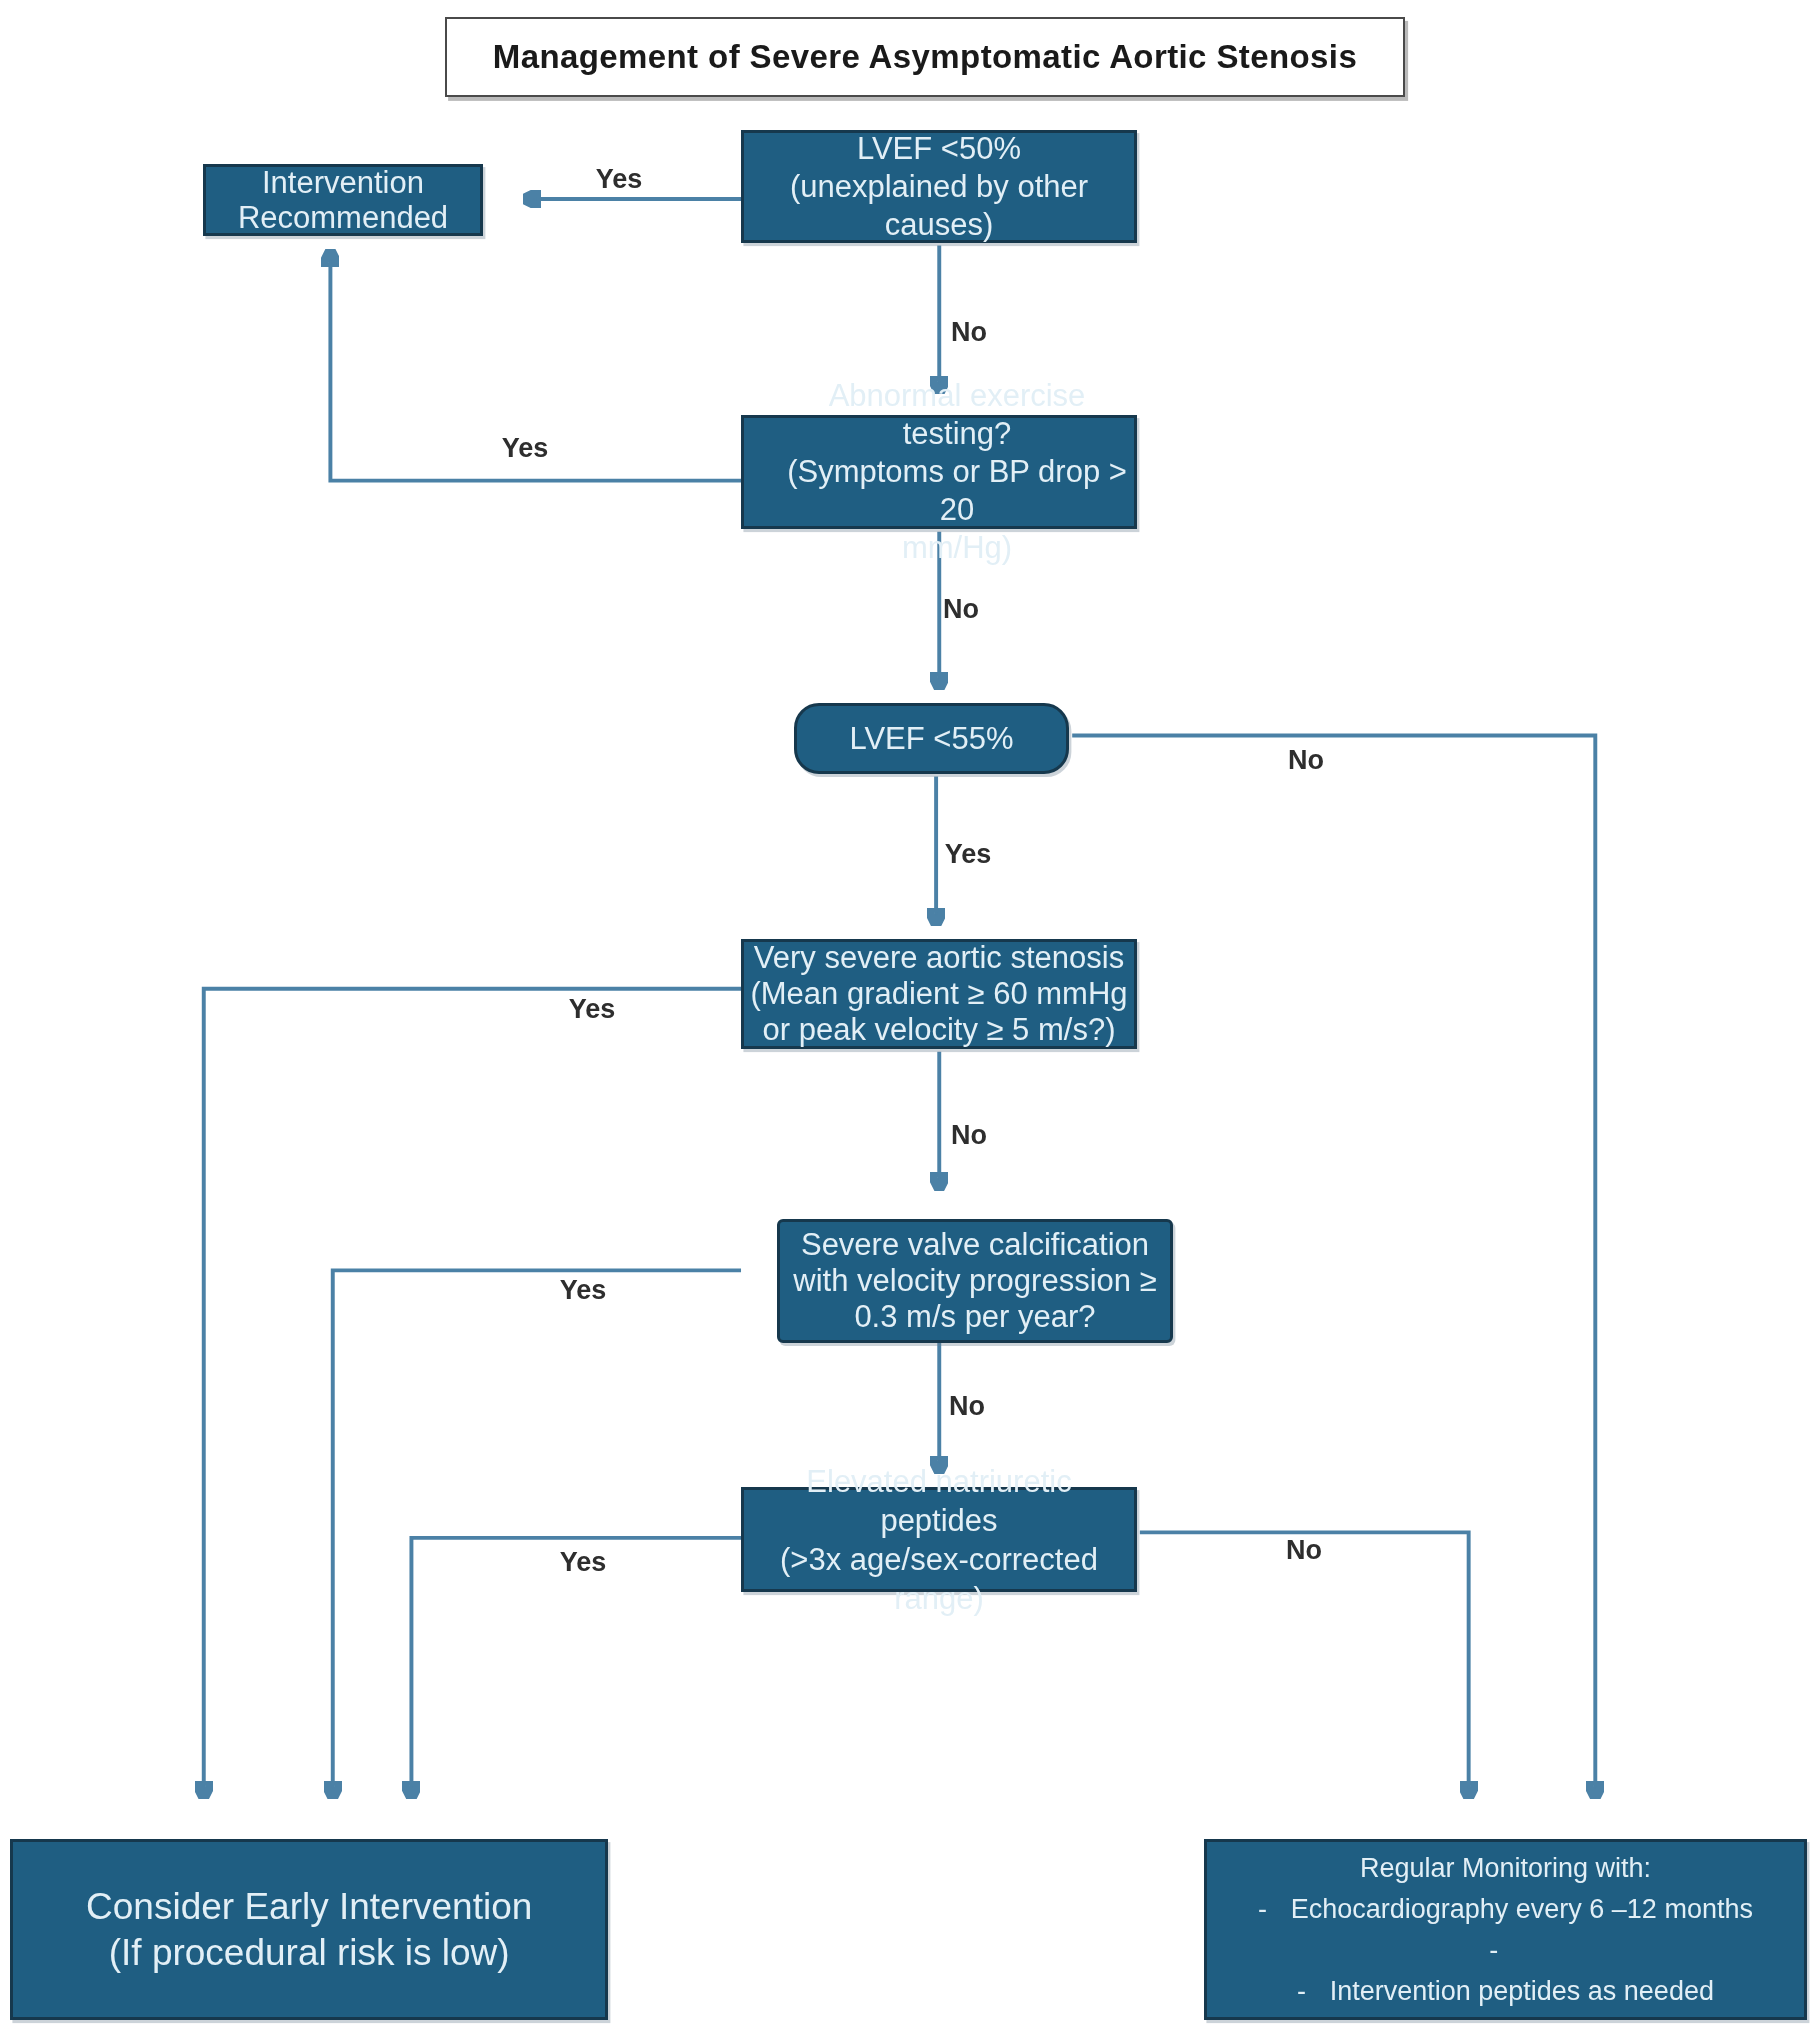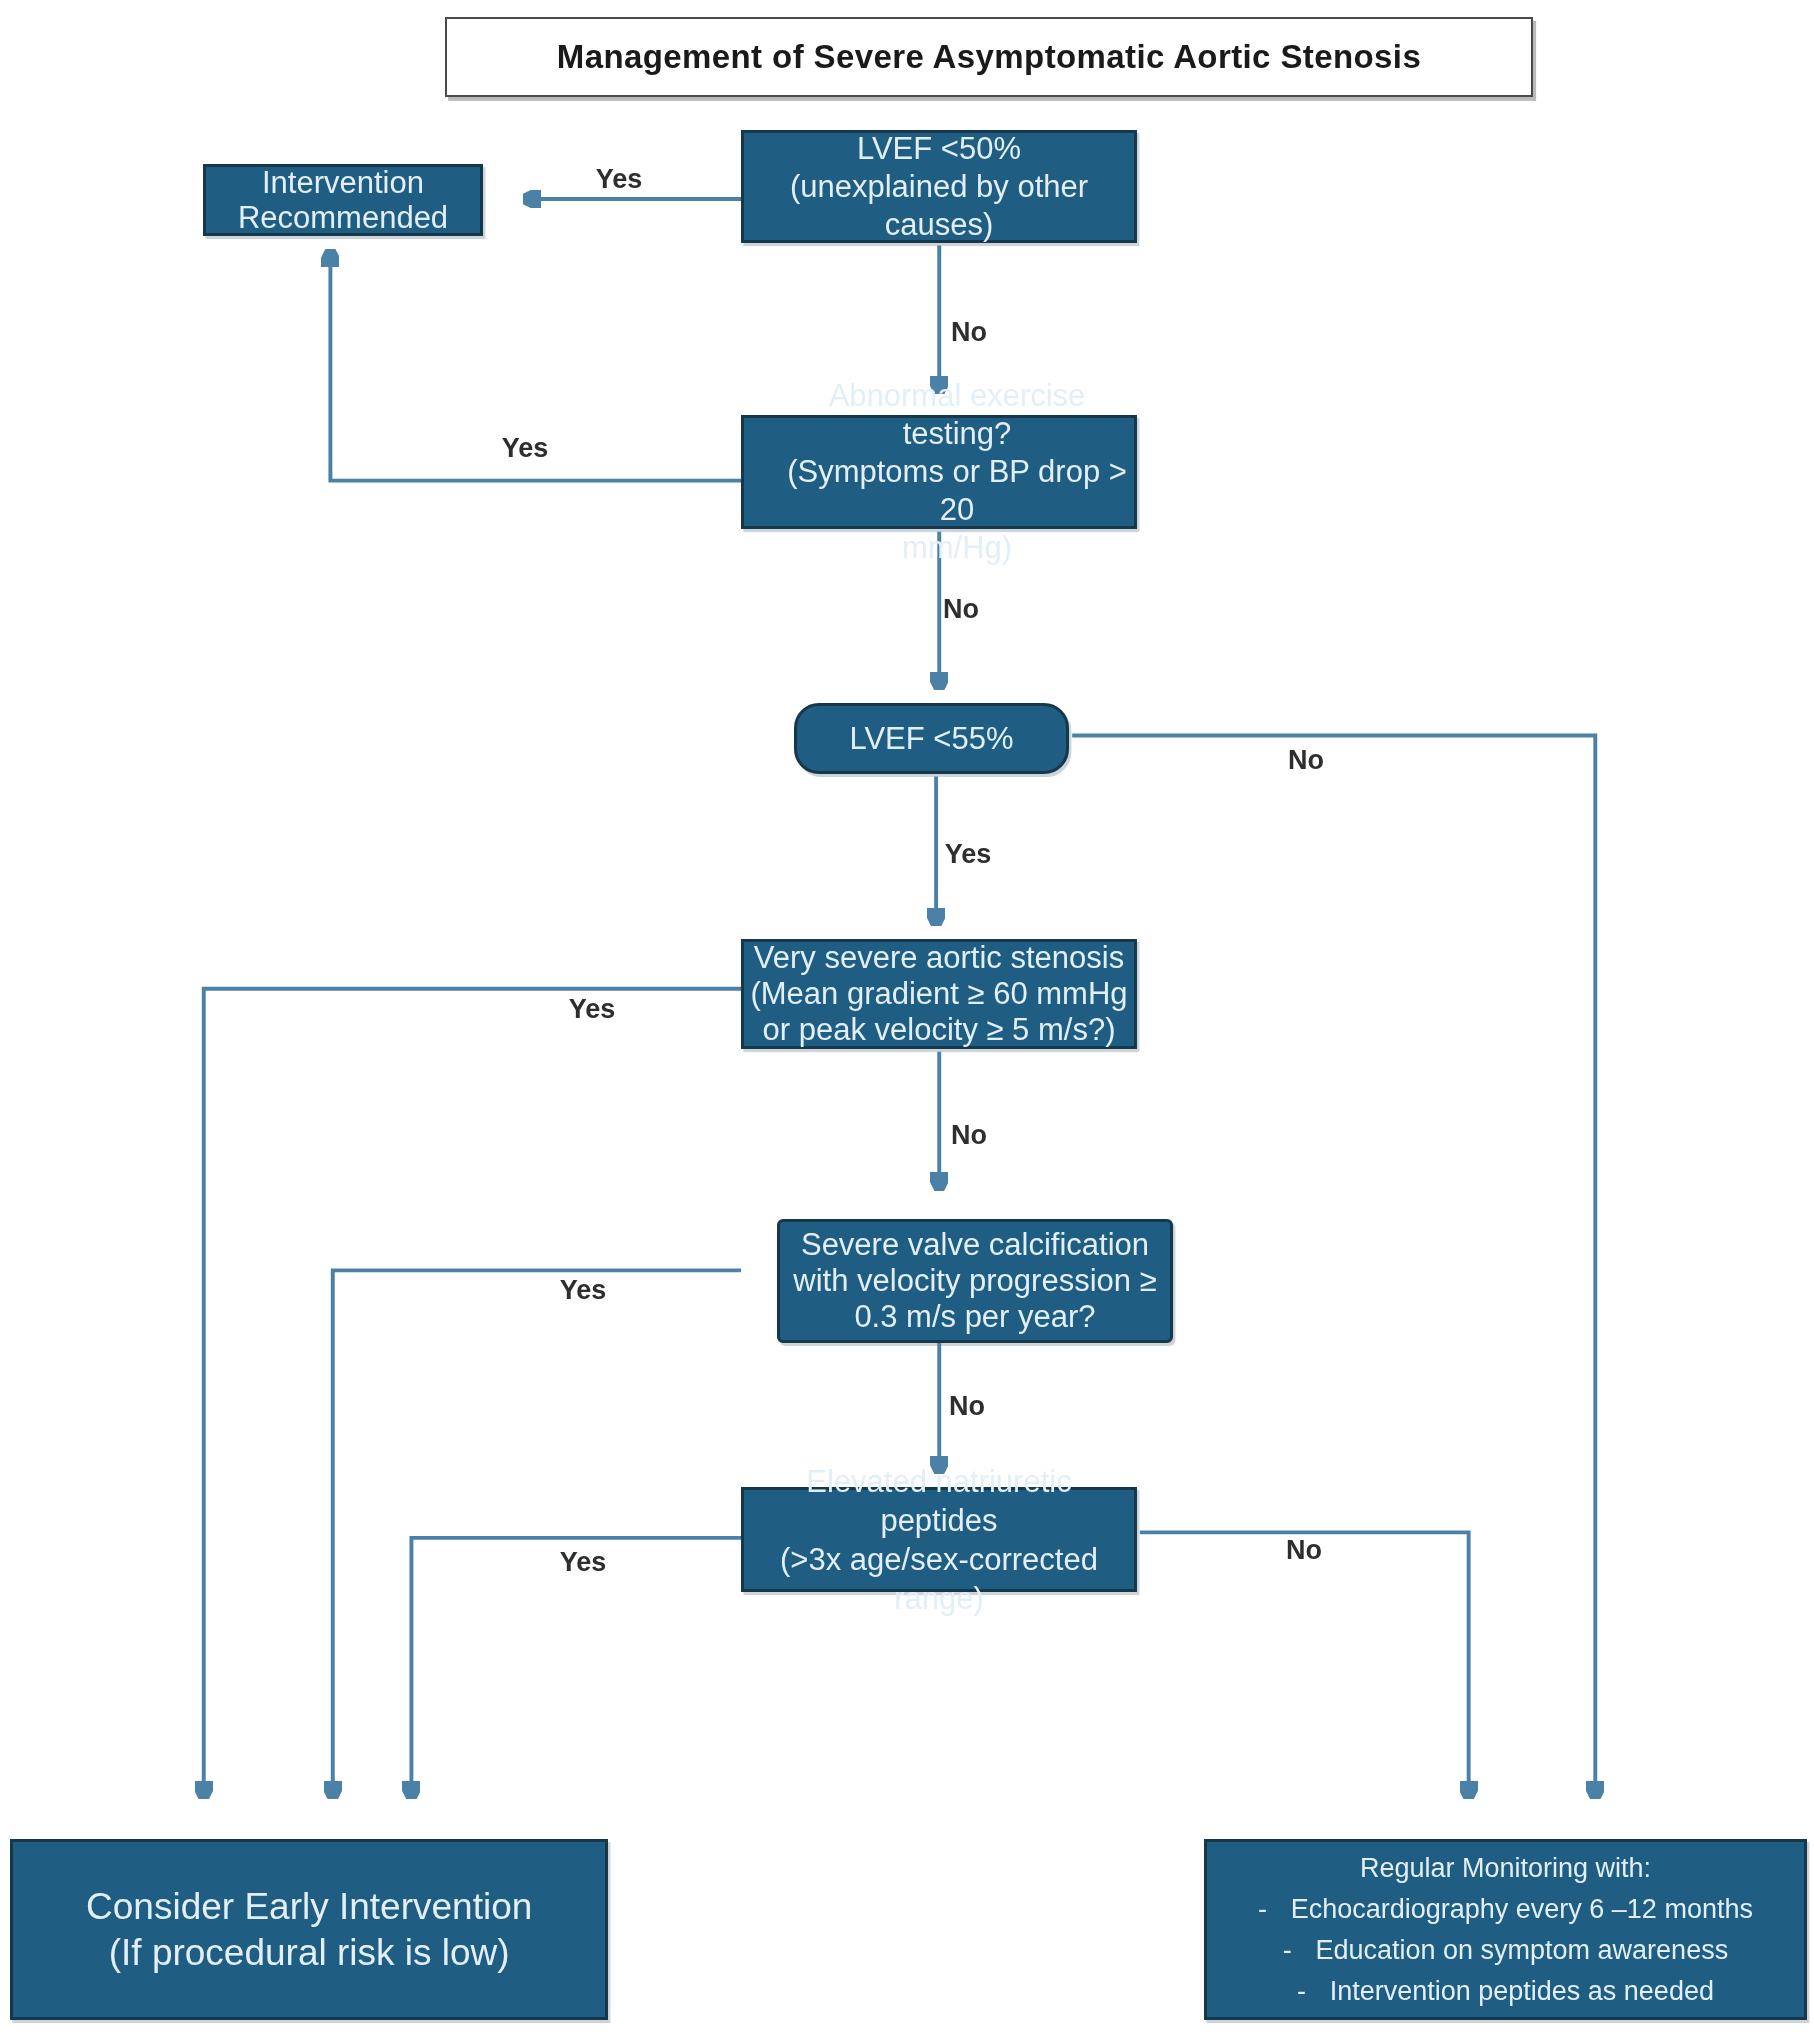--- a/index.html
+++ b/index.html
@@ -66,21 +66,21 @@
     <path d="M1363 935 H2028 V2284" marker-end="url(#arrow)"></path>
     <path d="M1190 987 V1174" marker-end="url(#arrow)"></path>
     <path d="M942 1257 H259 V2284" marker-end="url(#arrow)"></path>
     <path d="M1194 1337 V1510" marker-end="url(#arrow)"></path>
     <path d="M942 1615 H423 V2284" marker-end="url(#arrow)"></path>
     <path d="M1194 1696 V1870" marker-end="url(#arrow)"></path>
     <path d="M942 1955 H523 V2284" marker-end="url(#arrow)"></path>
     <path d="M1449 1948 H1867 V2284" marker-end="url(#arrow)"></path>
   </svg>
 
-  <div class="title-box" style="left:445px;top:17.3px;width:1088px;height:80px;">Management of Severe Asymptomatic Aortic Stenosis</div>
+  <div class="title-box" style="left:445px;top:17.3px;width:960px;height:80px;">Management of Severe Asymptomatic Aortic Stenosis</div>
 
   <div class="node" style="left:741px;top:130px;width:396px;height:113px;">LVEF &lt;50%
 (unexplained by other
 causes)</div>
 
   <div class="node" style="left:203px;top:164px;width:280px;height:72px;line-height:35px;">Intervention
 Recommended</div>
 
   <div class="node" style="left:741px;top:415px;width:396px;height:114px;padding-left:36px;">Abnormal exercise testing?
 (Symptoms or BP drop &gt; 20
@@ -103,21 +103,20 @@
 (If procedural risk is low)</div>
 
   <div class="node monitoring" style="left:1204px;top:1839px;width:603px;height:181px;">
     <div class="m-title">Regular Monitoring with:</div>
     <div class="m-row">
       <span class="dash">-</span>
       <span>Echocardiography every 6 –12 months</span>
     </div>
     <div class="m-row">
       <span class="dash">-</span>
-      <span>Education on symptom awareness</span>
     </div>
     <div class="m-row">
       <span class="dash">-</span>
       <span>Intervention peptides as needed</span>
     </div>
   </div>
 
   <div class="edge-label" style="left:619px;top:179px;">Yes</div>
   <div class="edge-label" style="left:969px;top:332px;">No</div>
   <div class="edge-label" style="left:525px;top:448px;">Yes</div>

